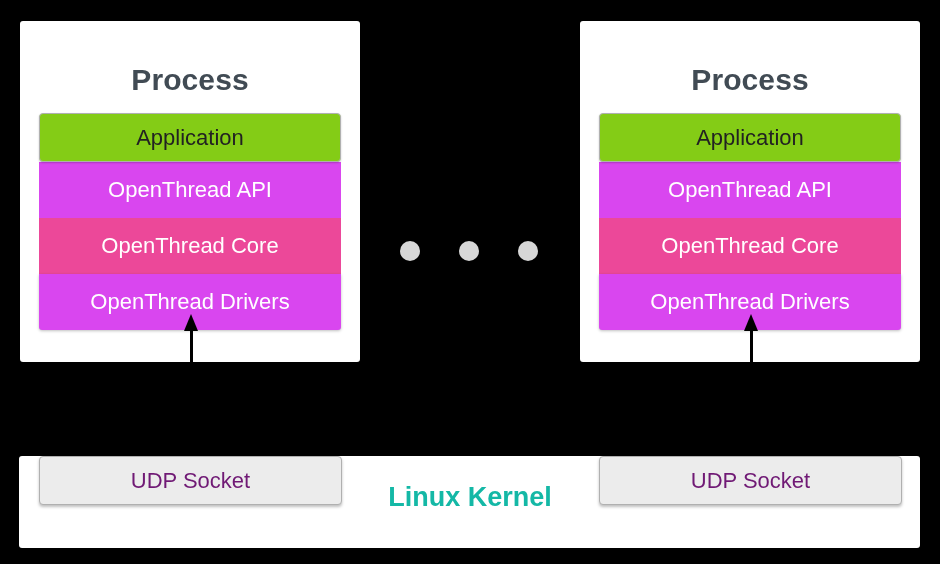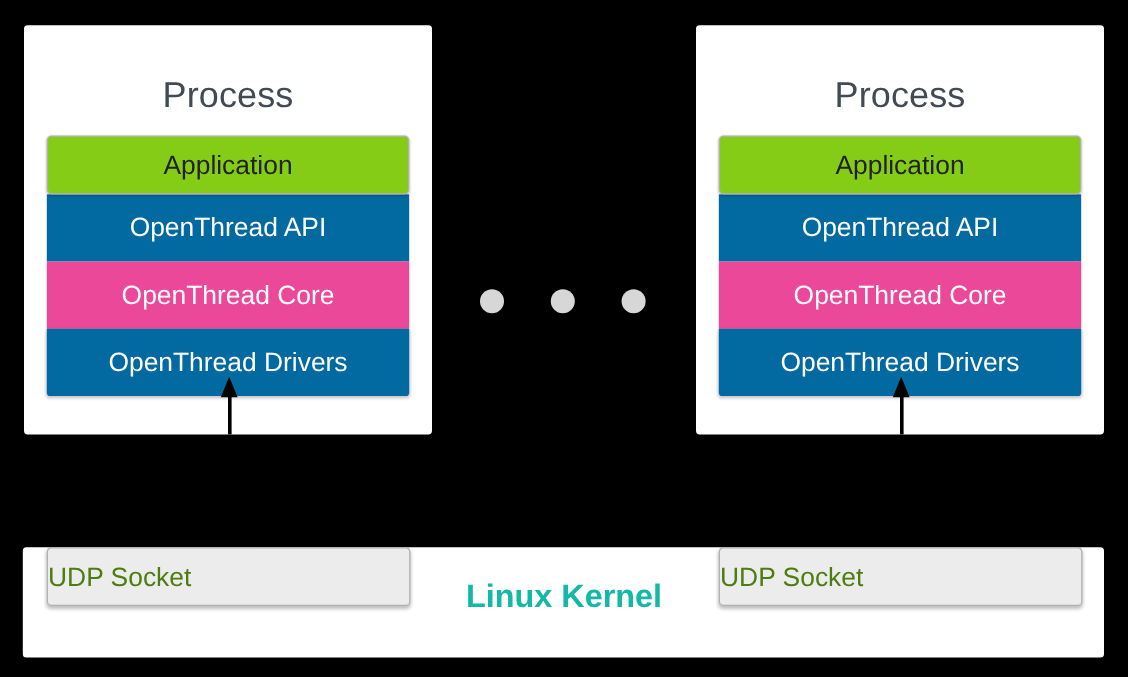--- a/index.html
+++ b/index.html
@@ -28,21 +28,21 @@
   #kernel-panel        { left: 19px;  top: 456px; width: 901px; height: 92px; }
 
   
   .panel-title {
     position: absolute;
     left: 0;
     right: 0;
     top: 44px;
     text-align: center;
     font-size: 30px;
-    font-weight: normal;
+    font-weight: bold;
     color: #414b54;
     letter-spacing: 0.1px;
     line-height: 1;
   }
 
   
   .stack {
     position: absolute;
     left: 19px;
     top: 92px;
@@ -61,21 +61,21 @@
     background: #84cc16;
     border: 1px solid #b0b0b0;
     border-radius: 4px;
     color: #222222;
     box-shadow: 0 1px 2px rgba(0,0,0,0.22);
     z-index: 2;
     height: 49px;
     line-height: 47px;
   }
   .layer-teal {
-    background: #0369a1;
+    background: #d946ef;
     color: #ffffff;
     height: 56px;
     line-height: 56px;
   }
   .layer-navy {
     background: #ec4899;
     color: #ffffff;
     height: 56px;
     line-height: 56px;
   }
@@ -136,23 +136,24 @@
   
   .socket {
     position: absolute;
     top: 456px;
     width: 303px;
     height: 49px;
     background: #ececec;
     border: 1px solid #b0b0b0;
     border-radius: 4px;
     box-sizing: border-box;
+    text-align: center;
     line-height: 47px;
     font-size: 22px;
-    color: #4d7c0f;
+    color: #701a75;
     box-shadow: 0 2px 3px rgba(0,0,0,0.25);
   }
   #socket-left  { left: 39px; }
   #socket-right { left: 599px; }
 
   
   #kernel-label {
     position: absolute;
     left: 360px;
     top: 484px;

